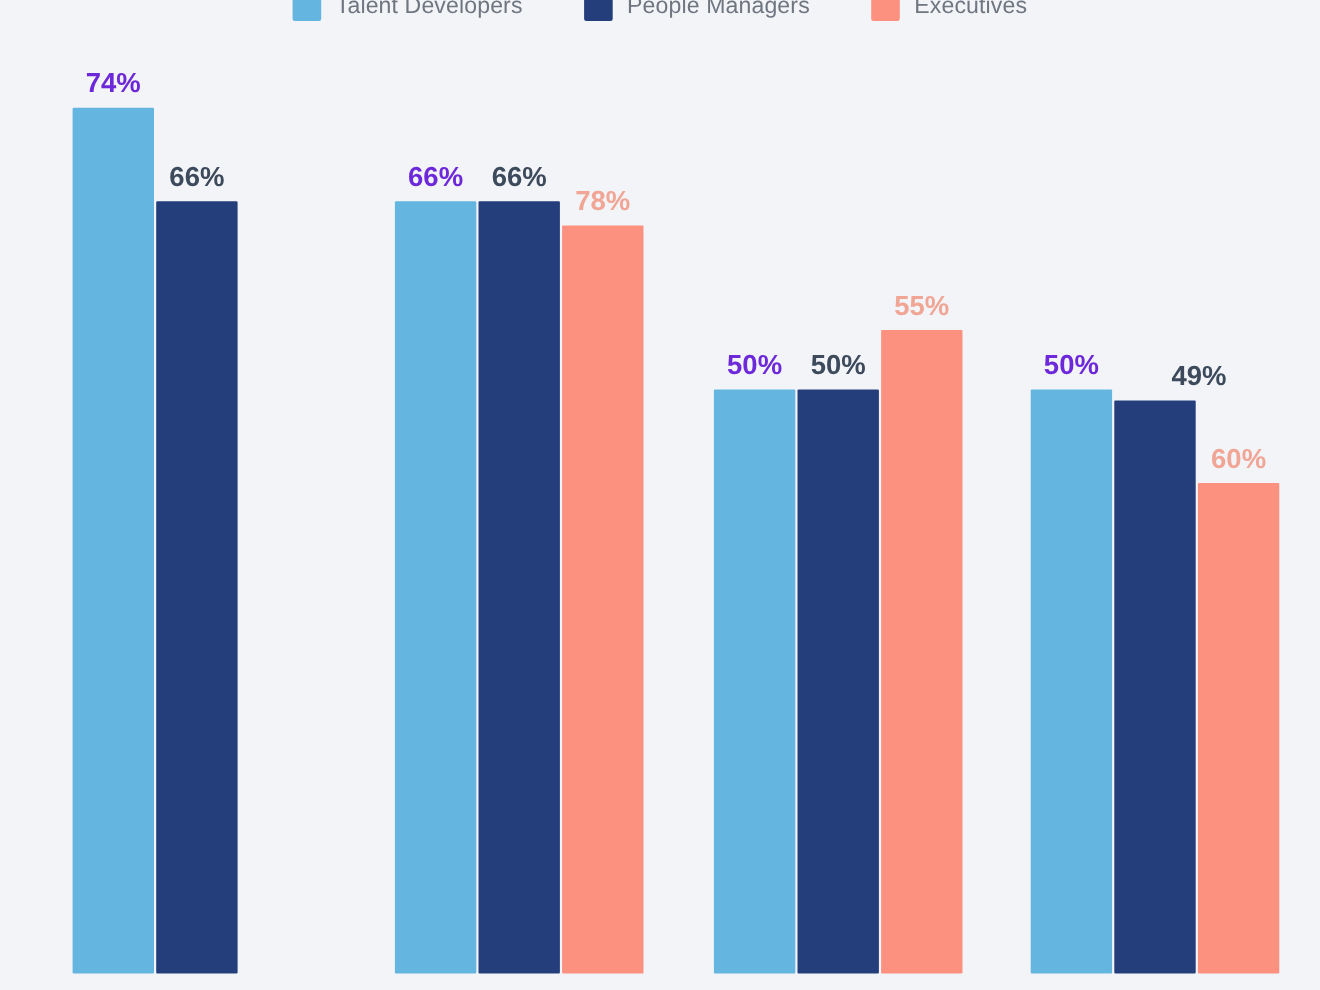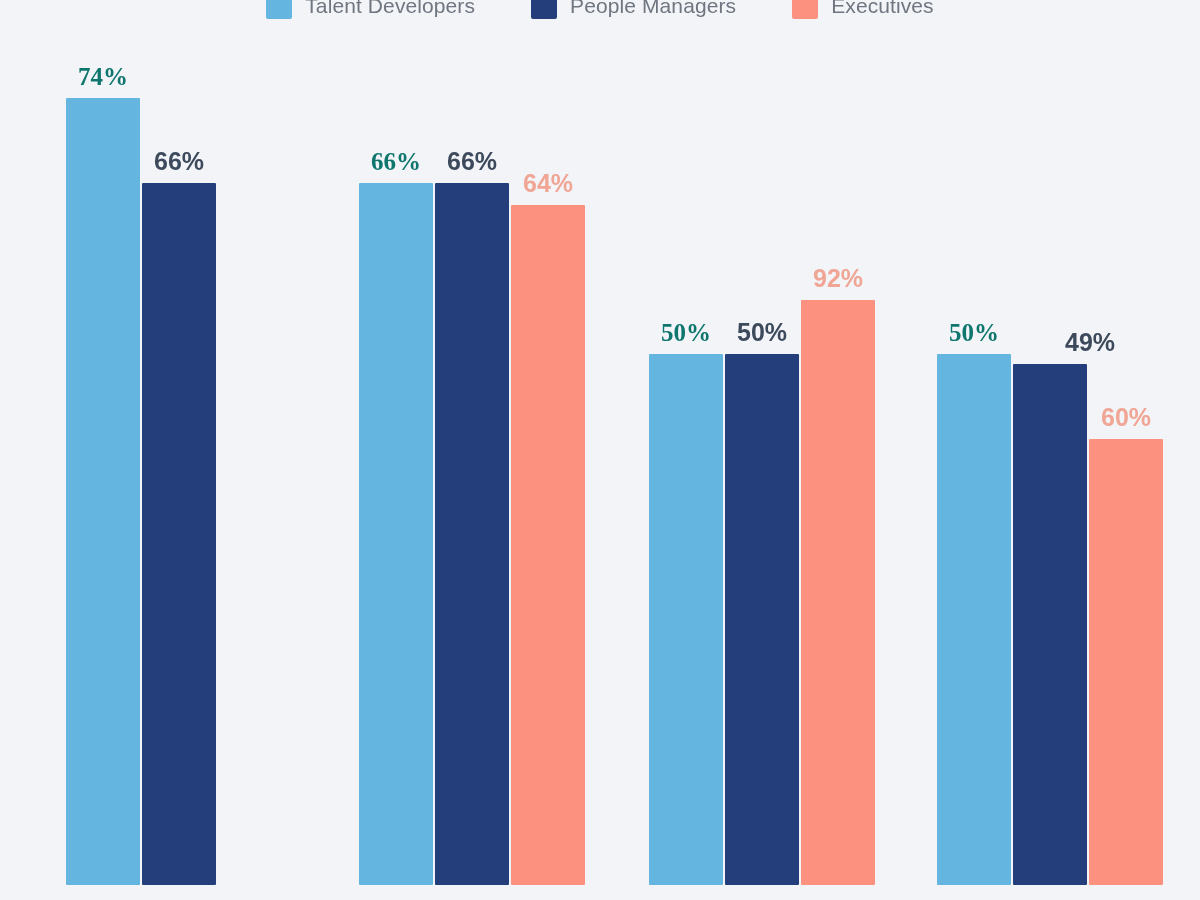--- a/index.html
+++ b/index.html
@@ -82,21 +82,21 @@
   .bar-label {
     position: absolute;
     left: 50%;
     transform: translateX(-50%);
     font-size: 25px;
     font-weight: bold;
     white-space: nowrap;
     line-height: 1;
   }
 
-  .bar-label.series-0 { color: #0f766e; font-family: Liberation Serif, serif; }
+  .bar-label.series-0 { color: #6d28d9; }
   .bar-label.series-1 { color: #3d4a5c; }
   .bar-label.series-2 { color: #f0a595; }
 </style>
 </head>
 <body>
 
 <div id="chart-root">
 
   <div id="legend">
     <div class="legend-item">
@@ -128,35 +128,35 @@
         <div class="bar-wrap" style="left: 0px; width: 74px; height: 701.58px;">
           <div class="bar" style="height: 701.58px; background: rgb(100, 181, 224);"></div>
           <div class="bar-label series-0" style="bottom: 710.58px;">66%</div>
         </div>
         <div class="bar-wrap" style="left: 76px; width: 74px; height: 701.58px;">
           <div class="bar" style="height: 701.58px; background: rgb(36, 62, 124);"></div>
           <div class="bar-label series-1" style="bottom: 710.58px;">66%</div>
         </div>
         <div class="bar-wrap" style="left: 152px; width: 74px; height: 680.32px;">
           <div class="bar" style="height: 680.32px; background: rgb(253, 145, 128);"></div>
-          <div class="bar-label series-2" style="bottom: 689.32px;">64%</div>
+          <div class="bar-label series-2" style="bottom: 689.32px;">78%</div>
         </div>
       </div>
       <div class="bar-group" style="left: 649px; width: 226px;">
         <div class="bar-wrap" style="left: 0px; width: 74px; height: 531.5px;">
           <div class="bar" style="height: 531.5px; background: rgb(100, 181, 224);"></div>
           <div class="bar-label series-0" style="bottom: 540.5px;">50%</div>
         </div>
         <div class="bar-wrap" style="left: 76px; width: 74px; height: 531.5px;">
           <div class="bar" style="height: 531.5px; background: rgb(36, 62, 124);"></div>
           <div class="bar-label series-1" style="bottom: 540.5px;">50%</div>
         </div>
         <div class="bar-wrap" style="left: 152px; width: 74px; height: 584.65px;">
           <div class="bar" style="height: 584.65px; background: rgb(253, 145, 128);"></div>
-          <div class="bar-label series-2" style="bottom: 593.65px;">92%</div>
+          <div class="bar-label series-2" style="bottom: 593.65px;">55%</div>
         </div>
       </div>
       <div class="bar-group" style="left: 937px; width: 226px;">
         <div class="bar-wrap" style="left: 0px; width: 74px; height: 531.5px;">
           <div class="bar" style="height: 531.5px; background: rgb(100, 181, 224);"></div>
           <div class="bar-label series-0" style="bottom: 540.5px;">50%</div>
         </div>
         <div class="bar-wrap" style="left: 76px; width: 74px; height: 520.87px;">
           <div class="bar" style="height: 520.87px; background: rgb(36, 62, 124);"></div>
           <div class="bar-label series-1" style="bottom: 529.87px; margin-left: 40px;">49%</div>

